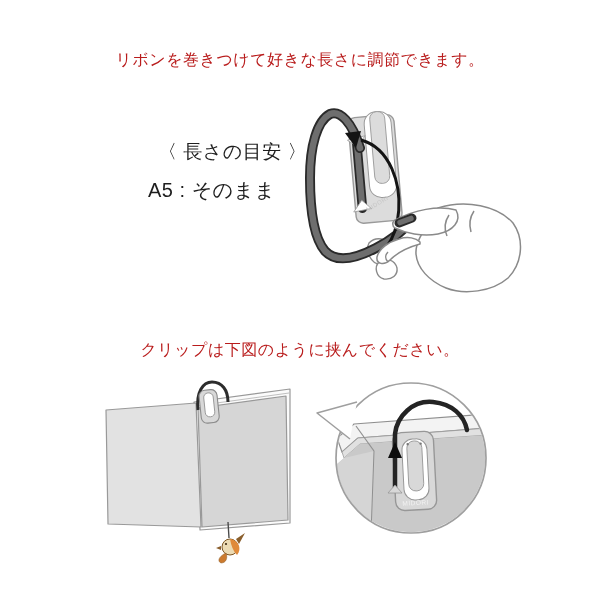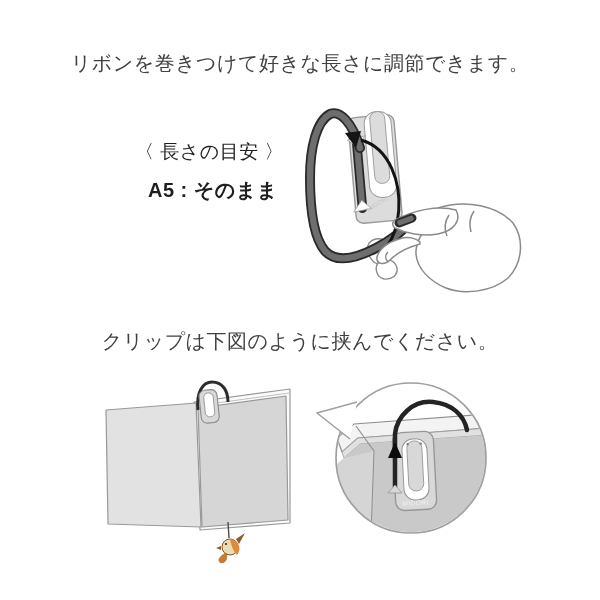--- a/index.html
+++ b/index.html
@@ -2,27 +2,27 @@
 <html><head>
 <meta charset="utf-8">
 <style>
   html,body{margin:0;padding:0;background:#ffffff;}
   .canvas{
     position:relative;width:600px;height:600px;background:#ffffff;overflow:hidden;
     font-family:"Liberation Sans","DejaVu Sans",sans-serif;color:#1e1e1e;
   }
   .instruction{
     position:absolute;left:0;right:0;text-align:center;
-    font-size:20px;letter-spacing:0.5px;color:#404040;
+    font-size:16px;letter-spacing:0.5px;color:#b91c1c;
   }
   .instruction.top{top:50px;}
-  .instruction.mid{top:328px;text-align:center;}
+  .instruction.mid{top:340px;text-align:center;}
   .guide{position:absolute;left:112px;top:139px;width:195px;}
-  .guide-heading{font-size:19px;text-align:center;margin:0 0 9px 0;letter-spacing:0.5px;}
-  .guide-list{list-style:none;margin:0;padding:0 0 0 36px;font-weight:bold;}
+  .guide-heading{font-size:19px;text-align:right;margin:0 0 9px 0;letter-spacing:0.5px;}
+  .guide-list{list-style:none;margin:0;padding:0 0 0 36px;}
   .guide-list li{font-size:20px;line-height:33px;letter-spacing:0.5px;}
   .illus{position:absolute;}
   svg text{font-family:"Liberation Sans","DejaVu Sans",sans-serif;}
 </style>
 </head>
 <body>
 
 <div class="canvas">
 
   <div class="instruction top">リボンを巻きつけて好きな長さに調節できます。</div>

